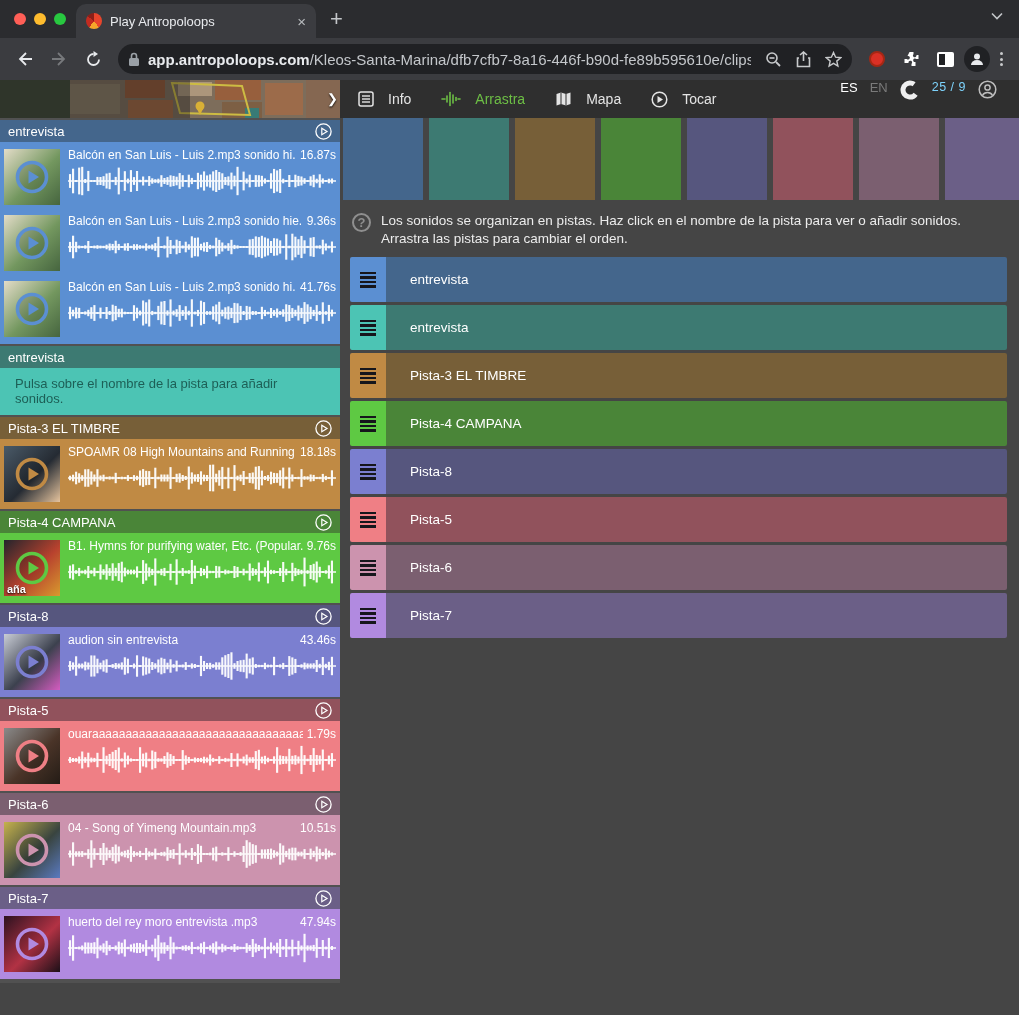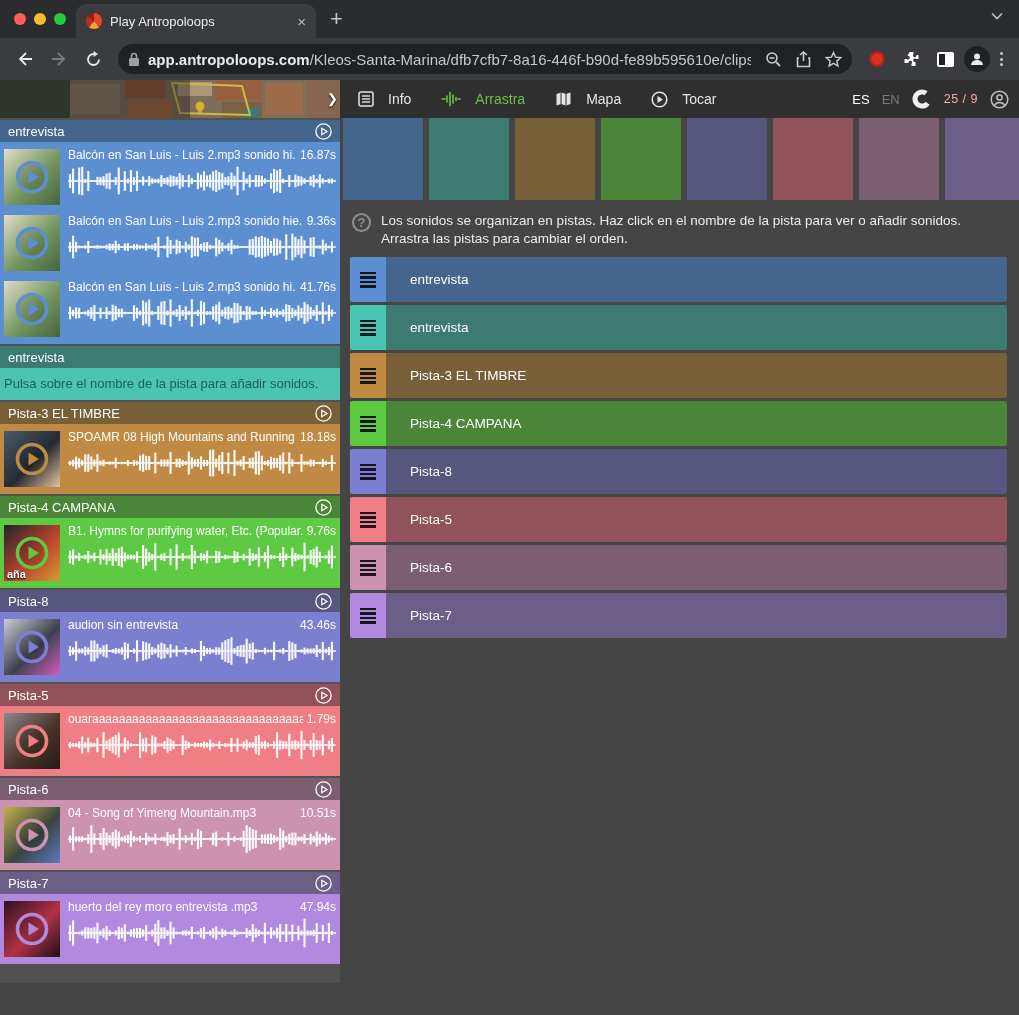--- a/index.html
+++ b/index.html
@@ -37,24 +37,24 @@
   
   .app-header { height:38px; background:#2f2f2f; display:flex; align-items:stretch; }
   .header-map { width:340px; position:relative; overflow:hidden; flex:none; }
   .header-map svg { position:absolute; inset:0; }
   .breadcrumb { position:absolute; left:10px; top:0; bottom:0; display:flex; align-items:center; gap:7px;
     color:#fff; font-size:14px; text-shadow:0 1px 3px rgba(0,0,0,.8); white-space:nowrap; z-index:2; }
   .map-chevron { position:absolute; right:2px; top:11px; color:#fff; font-size:13px; z-index:2; text-shadow:0 1px 2px #000; }
   .app-nav { display:flex; align-items:center; gap:30px; padding-left:18px; flex:1; }
   .nav-item { display:flex; align-items:center; gap:14px; color:#e4e4e4; font-size:14px; }
   .nav-item.active { color:var(--accent); }
-  .header-right { display:flex; align-items:center; gap:12px; padding-right:10px; }
+  .header-right { display:flex; align-items:flex-start; gap:12px; padding-right:22px; }
   .lang { font-size:13px; }
   .lang.es { color:#fff; } .lang.en { color:#7a7a7a; }
-  .counter { color:#fca5a5; font-size:12.5px; letter-spacing:.5px; }
+  .counter { color:#7dd3fc; font-size:12.5px; letter-spacing:.5px; }
 
   
   .content { display:flex; height:865px; }
   .sidebar { width:340px; flex:none; background:#515151; padding-top:2px; overflow:hidden; }
   .main { flex:1; background:#454545; overflow:hidden; }
 
   
   .track { margin-bottom:2px; }
   .track-header { height:22px; display:flex; align-items:center; padding:0 8px; color:#fff; font-size:13px; }
   .track-header .t-name { flex:1; white-space:nowrap; overflow:hidden; }
@@ -62,21 +62,21 @@
   .clip { height:62px; display:flex; gap:8px; position:relative; }
   .thumb { width:56px; height:56px; flex:none; position:relative; margin-top:3px; }
   .thumb .cap { position:absolute; left:3px; bottom:1px; color:#fff; font-size:11px; font-weight:bold;
     text-shadow:0 1px 2px #000; }
   .play-ring { position:absolute; left:11px; top:11px; }
   .clip-body { flex:1; min-width:0; padding-top:2px; }
   .clip-top { display:flex; font-size:12px; color:#fff; gap:4px; }
   .clip-title { flex:1; white-space:nowrap; overflow:hidden; }
   .clip-dur { white-space:nowrap; }
   .clip-wave { width:100%; height:30px; margin-top:4px; display:block; }
-  .empty-msg { padding:8px 4px 9px; font-size:13px; }
+  .empty-msg { padding:8px 15px 9px; font-size:13px; }
 
   
   .squares { display:flex; gap:6px; padding-left:3px; height:82px; overflow:hidden; }
   .square { width:80px; flex:none; height:82px; }
   .help { display:flex; gap:10px; margin:12px 12px 0 12px; align-items:flex-start; }
   .help-icon { width:19px; height:19px; flex:none; border-radius:50%; border:2px solid #8f8f8f; color:#8f8f8f;
     font-size:13px; font-weight:bold; display:flex; align-items:center; justify-content:center; margin-top:1px; }
   .help-text { color:#ececec; font-size:13.5px; line-height:1.35; max-width:640px; }
   .rows { margin:9px 12px 0 10px; }
   .trow { height:45px; margin-bottom:3px; display:flex; border-radius:2px; overflow:hidden; width:657px; }

